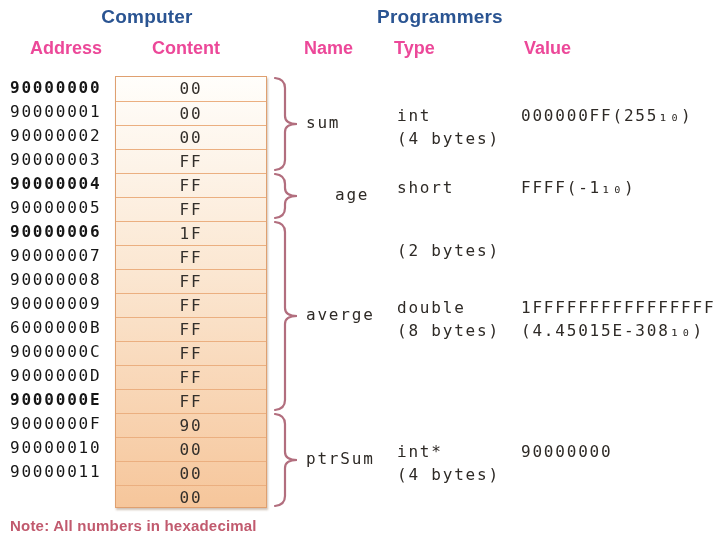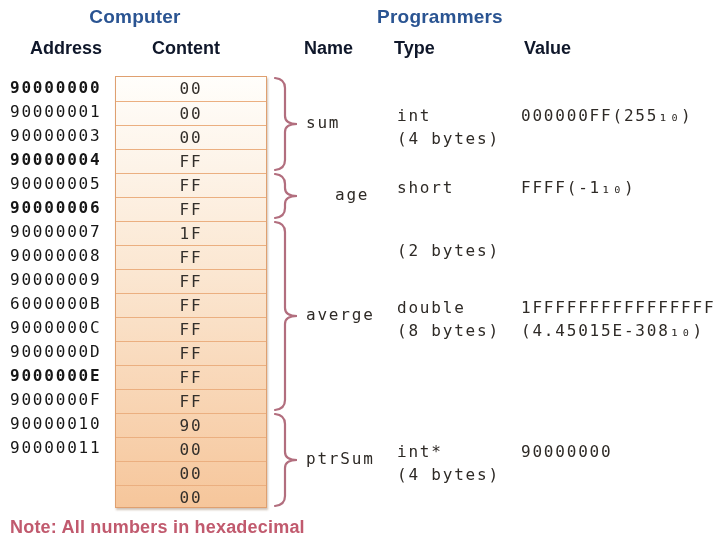--- a/index.html
+++ b/index.html
@@ -4,24 +4,24 @@
 <style>
   html,body{margin:0;padding:0;background:#ffffff;}
   .canvas{
     position:relative;width:720px;height:547px;background:#ffffff;overflow:hidden;
     font-family:"Liberation Sans", sans-serif;
   }
   .title{
     position:absolute;top:6px;font-size:19px;font-weight:bold;color:#2A5492;
     text-align:center;letter-spacing:0.2px;
   }
-  .title.computer{left:0;width:270px;}
+  .title.computer{left:12px;width:270px;}
   .title.programmers{left:300px;width:280px;}
   .col-head{
-    position:absolute;top:38px;font-size:18px;font-weight:bold;color:#0f172a;
+    position:absolute;top:38px;font-size:18px;font-weight:bold;color:#ec4899;
     white-space:nowrap;
   }
   .mono{
     font-family:"DejaVu Sans Mono", monospace;
     font-size:16px;color:#2E2A26;letter-spacing:1.8px;white-space:nowrap;
   }
   #addr-col{position:absolute;left:10px;top:76px;width:102px;}
   .addr-cell{
     height:24px;line-height:24px;
     font-family:"DejaVu Sans Mono", monospace;font-size:16px;letter-spacing:1.8px;
@@ -38,40 +38,41 @@
   .content-cell{
     height:24px;line-height:23px;text-align:center;
     font-family:"DejaVu Sans Mono", monospace;font-size:16px;letter-spacing:1.8px;
     color:#332F2B;border-top:1px solid #EBAF80;box-sizing:border-box;
   }
   .content-cell:first-child{border-top:none;}
   #braces{position:absolute;left:272px;top:76px;}
   .var-label{position:absolute;}
   .note{
     position:absolute;left:10px;top:517px;
-    font-size:18px;font-weight:bold;color:#C15A6E;letter-spacing:0.2px;
+    font-size:15px;font-weight:bold;color:#C15A6E;letter-spacing:0.2px;
   }
 </style>
 </head>
 <body>
 
 <div class="canvas">
 
   <div class="title computer">Computer</div>
   <div class="title programmers">Programmers</div>
 
   <div class="col-head" style="left:30px">Address</div>
   <div class="col-head" style="left:152px">Content</div>
   <div class="col-head" style="left:304px">Name</div>
   <div class="col-head" style="left:394px">Type</div>
   <div class="col-head" style="left:524px">Value</div>
 
   <div id="addr-col">
       <div class="addr-cell bold">90000000</div>
       <div class="addr-cell">90000001</div>
+      <div class="addr-cell">90000002</div>
       <div class="addr-cell">90000003</div>
       <div class="addr-cell bold">90000004</div>
       <div class="addr-cell">90000005</div>
       <div class="addr-cell bold">90000006</div>
       <div class="addr-cell">90000007</div>
       <div class="addr-cell">90000008</div>
       <div class="addr-cell">90000009</div>
       <div class="addr-cell">6000000B</div>
       <div class="addr-cell">9000000C</div>
       <div class="addr-cell">9000000D</div>

